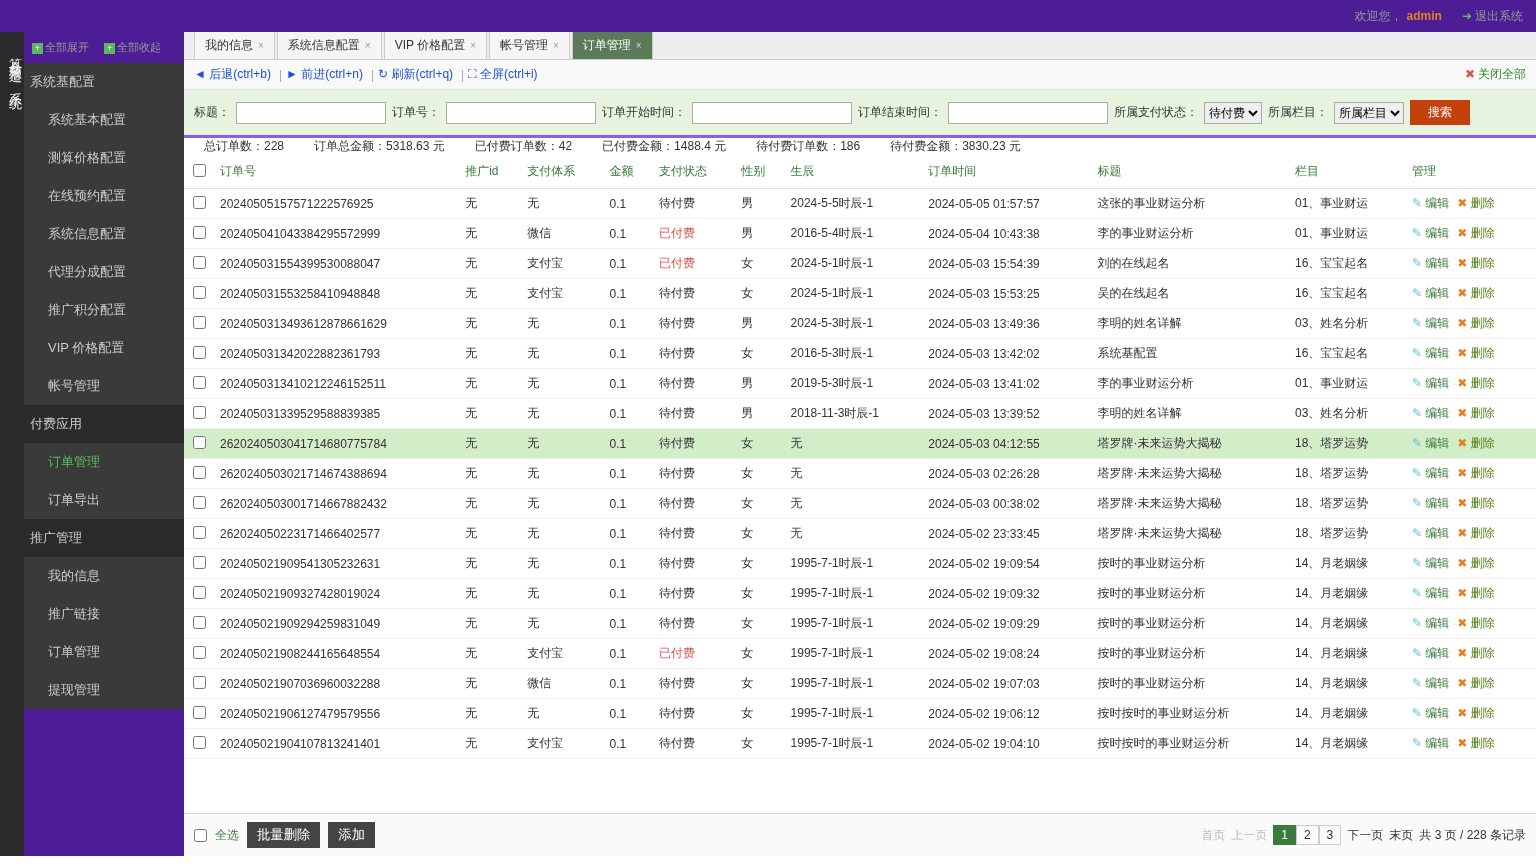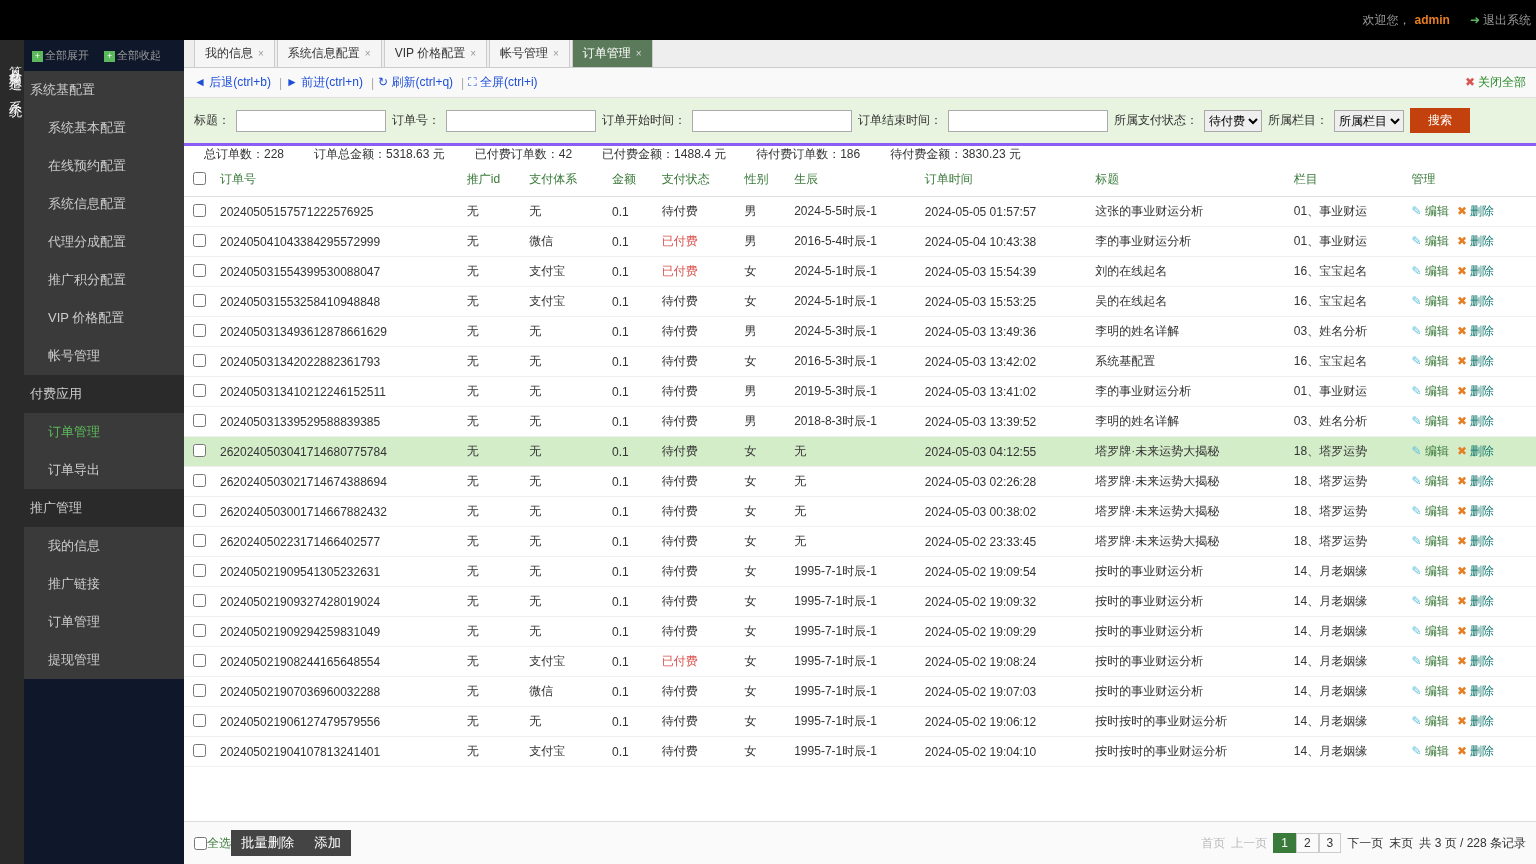--- a/index.html
+++ b/index.html
@@ -1,24 +1,24 @@
 <!DOCTYPE html>
 <html><head>
 <meta charset="utf-8">
 <style>
 *{box-sizing:border-box;margin:0;padding:0;}
 body{font-family:"Microsoft YaHei",Arial,sans-serif;font-size:12px;background:#fff;color:#333;overflow:hidden;}
-.topbar{height:40px;background:#000000;color:#999;display:flex;justify-content:flex-end;align-items:center;padding:0 5px;}
+.topbar{height:32px;background:#4c1d95;color:#999;display:flex;justify-content:flex-end;align-items:center;padding:0 13px;}
 .topbar .welcome{color:#999;}
 .topbar .admin{color:#e67e22;font-weight:bold;margin:0 10px 0 4px;}
 .topbar .logout{color:#999;margin-left:10px;cursor:pointer;}
 .topbar .arrow{color:#5cb85c;margin-right:3px;}
 .main{display:flex;height:calc(100vh - 40px);}
 .leftbar{width:24px;background:#2a2a2a;color:#fff;writing-mode:vertical-rl;text-orientation:upright;padding-top:15px;font-size:13px;letter-spacing:4px;}
-.sidebar{width:160px;background:#0f172a;color:#ccc;overflow-y:auto;}
+.sidebar{width:160px;background:#4c1d95;color:#ccc;overflow-y:auto;}
 .tree-controls{padding:8px;font-size:11px;color:#999;}
 .tree-controls span{cursor:pointer;margin-right:6px;}
 .tree-controls .plus{display:inline-block;width:11px;height:11px;background:#5cb85c;color:#fff;text-align:center;line-height:11px;font-size:9px;margin-right:2px;}
 .menu-item{padding:10px 6px;cursor:pointer;font-size:13px;border-bottom:0px solid #444;}
 .menu-item.l1{background:#3a3a3a;}
 .menu-item.l1.sel{background:#2a2a2a;}
 .menu-item.l2{padding-left:24px;background:#3a3a3a;}
 .menu-item.l2.active{color:#5cb85c;}
 .content{flex:1;display:flex;flex-direction:column;overflow:hidden;}
 .tabs{display:flex;background:#eee;border-bottom:1px solid #ccc;height:28px;align-items:flex-end;padding-left:10px;}
@@ -39,24 +39,24 @@
 .stats{padding:0 20px;font-size:12px;display:flex;gap:30px;}
 .table-wrap{flex:1;overflow:auto;}
 table{width:100%;border-collapse:collapse;font-size:12px;}
 th{text-align:left;padding:8px 6px;color:#3a7a3a;font-weight:normal;border-bottom:1px solid #e0e0e0;cursor:pointer;background:#fff;position:sticky;top:0;}
 th:first-child,td:first-child{width:30px;text-align:center;}
 td{padding:6px;border-bottom:1px solid #f0f0f0;}
 tr.hl{background:#d4edc9;}
 .paid{color:#d9534f;}
 .edit{color:#3a7a3a;cursor:pointer;margin-right:8px;}
 .edit::before{content:"✎ ";color:#5bc0de;}
-.del{color:#0f766e;cursor:pointer;font-family:Liberation Serif, serif;}
+.del{color:#4d7c0f;cursor:pointer;}
 .del::before{content:"✖ ";color:#e67e22;}
 .footer{padding:8px 10px;border-top:1px solid #ddd;display:flex;align-items:center;font-size:12px;background:#fafafa;}
-.footer .actions{display:flex;align-items:center;}
+.footer .actions{display:flex;align-items:center;gap:8px;}
 .footer .link{color:#3a7a3a;cursor:pointer;}
 .footer .btn{background:#444;color:#fff;border:none;padding:4px 10px;cursor:pointer;}
 .pager{margin-left:auto;display:flex;align-items:center;gap:6px;}
 .pager .disabled{color:#bbb;}
 .pager .pg{border:1px solid #ccc;padding:2px 7px;cursor:pointer;}
 .pager .pg.cur{background:#3a7a3a;color:#fff;border-color:#3a7a3a;}
 .checkbox{width:13px;height:13px;}
 </style>
 </head>
 <body>
@@ -70,20 +70,21 @@
 <div class="main">
   <div class="leftbar">算命频道 系统</div>
   <div class="sidebar">
     <div class="tree-controls">
       <span><span class="plus">+</span><span>全部展开</span></span>
       <span><span class="plus">+</span><span>全部收起</span></span>
     </div>
     <div id="menu">
         <div class="menu-item l1">系统基配置</div>
         <div class="menu-item l2">系统基本配置</div>
+        <div class="menu-item l2">测算价格配置</div>
         <div class="menu-item l2">在线预约配置</div>
         <div class="menu-item l2">系统信息配置</div>
         <div class="menu-item l2">代理分成配置</div>
         <div class="menu-item l2">推广积分配置</div>
         <div class="menu-item l2">VIP 价格配置</div>
         <div class="menu-item l2">帐号管理</div>
         <div class="menu-item l1 sel">付费应用</div>
         <div class="menu-item l2 active">订单管理</div>
         <div class="menu-item l2">订单导出</div>
         <div class="menu-item l1 sel">推广管理</div>
@@ -267,21 +268,21 @@
               <td><span class="edit">编辑</span><span class="del">删除</span></td>
             </tr>
             <tr>
               <td><input type="checkbox" class="checkbox" style=""></td>
               <td>202405031339529588839385</td>
               <td>无</td>
               <td>无</td>
               <td>0.1</td>
               <td class="">待付费</td>
               <td>男</td>
-              <td>2018-8-3时辰-1</td>
+              <td>2018-11-3时辰-1</td>
               <td>2024-05-03 13:39:52</td>
               <td>李明的姓名详解</td>
               <td>03、姓名分析</td>
               <td><span class="edit">编辑</span><span class="del">删除</span></td>
             </tr>
             <tr class="hl">
               <td><input type="checkbox" class="checkbox" style=""></td>
               <td>2620240503041714680775784</td>
               <td>无</td>
               <td>无</td>

